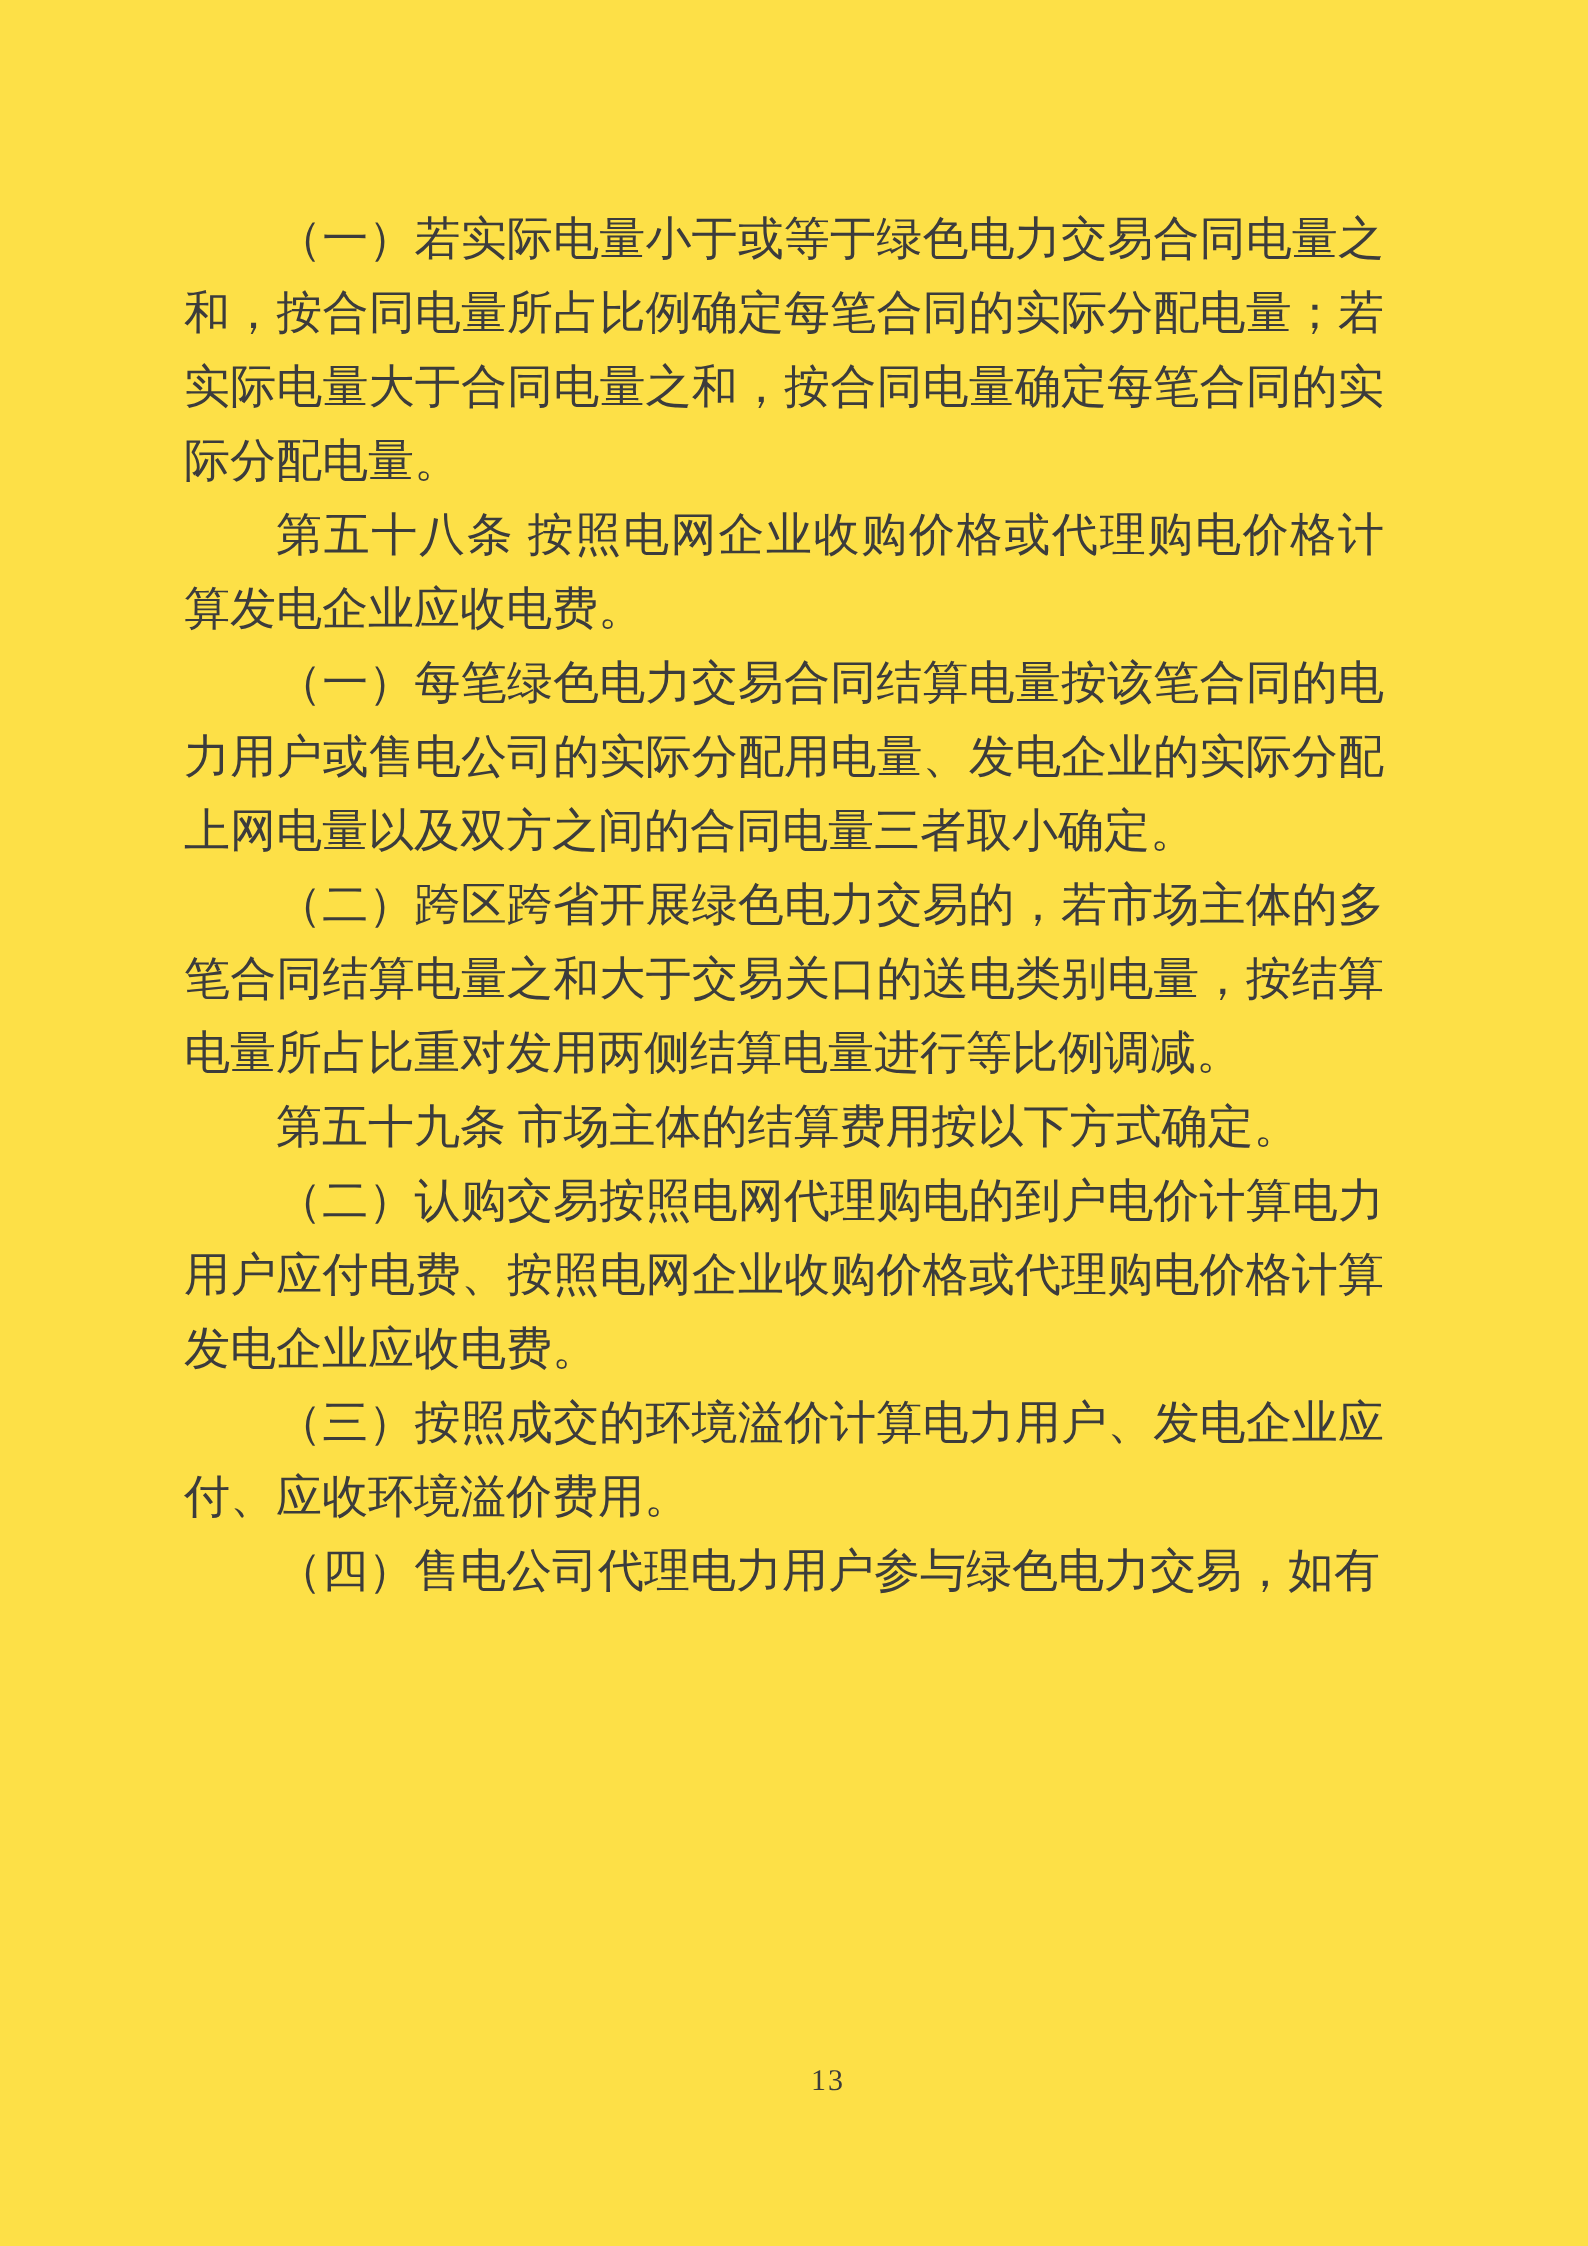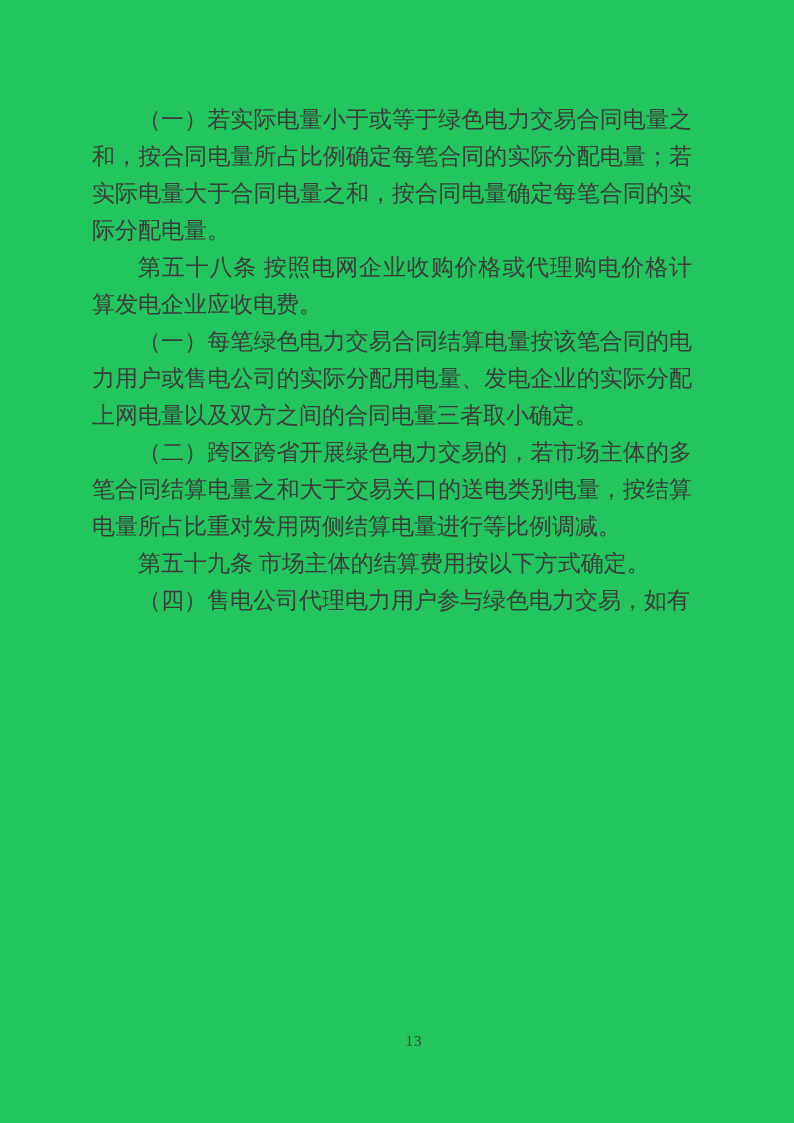--- a/index.html
+++ b/index.html
@@ -10,21 +10,21 @@
     body {
       width: 794px;
       height: 1123px;
       position: relative;
       overflow: hidden;
       font-family: "Liberation Serif", "DejaVu Serif", serif;
     }
     .page {
       position: absolute;
       inset: 0;
-      background: #22c55e;
+      background: #fde047;
     }
     .doc-body {
       position: absolute;
       left: 92px;
       top: 101px;
       width: 600px;
       color: #3c3c3c;
       font-size: 23px;
       line-height: 37px;
       text-align: justify;
@@ -55,20 +55,22 @@
 <body>
 
 <main class="page">
 
   <section class="doc-body">
     <p class="para">（一）若实际电量小于或等于绿色电力交易合同电量之和，按合同电量所占比例确定每笔合同的实际分配电量；若实际电量大于合同电量之和，按合同电量确定每笔合同的实际分配电量。</p>
     <p class="para">第五十八条 按照电网企业收购价格或代理购电价格计算发电企业应收电费。</p>
     <p class="para">（一）每笔绿色电力交易合同结算电量按该笔合同的电力用户或售电公司的实际分配用电量、发电企业的实际分配上网电量以及双方之间的合同电量三者取小确定。</p>
     <p class="para">（二）跨区跨省开展绿色电力交易的，若市场主体的多笔合同结算电量之和大于交易关口的送电类别电量，按结算电量所占比重对发用两侧结算电量进行等比例调减。</p>
     <p class="para">第五十九条 市场主体的结算费用按以下方式确定。</p>
+    <p class="para">（二）认购交易按照电网代理购电的到户电价计算电力用户应付电费、按照电网企业收购价格或代理购电价格计算发电企业应收电费。</p>
+    <p class="para">（三）按照成交的环境溢价计算电力用户、发电企业应付、应收环境溢价费用。</p>
     <p class="para">（四）售电公司代理电力用户参与绿色电力交易，如有</p>
   </section>
 
   <footer class="page-footer">
     <span class="page-number">13</span>
   </footer>
 
 </main>
 
 </body></html>

